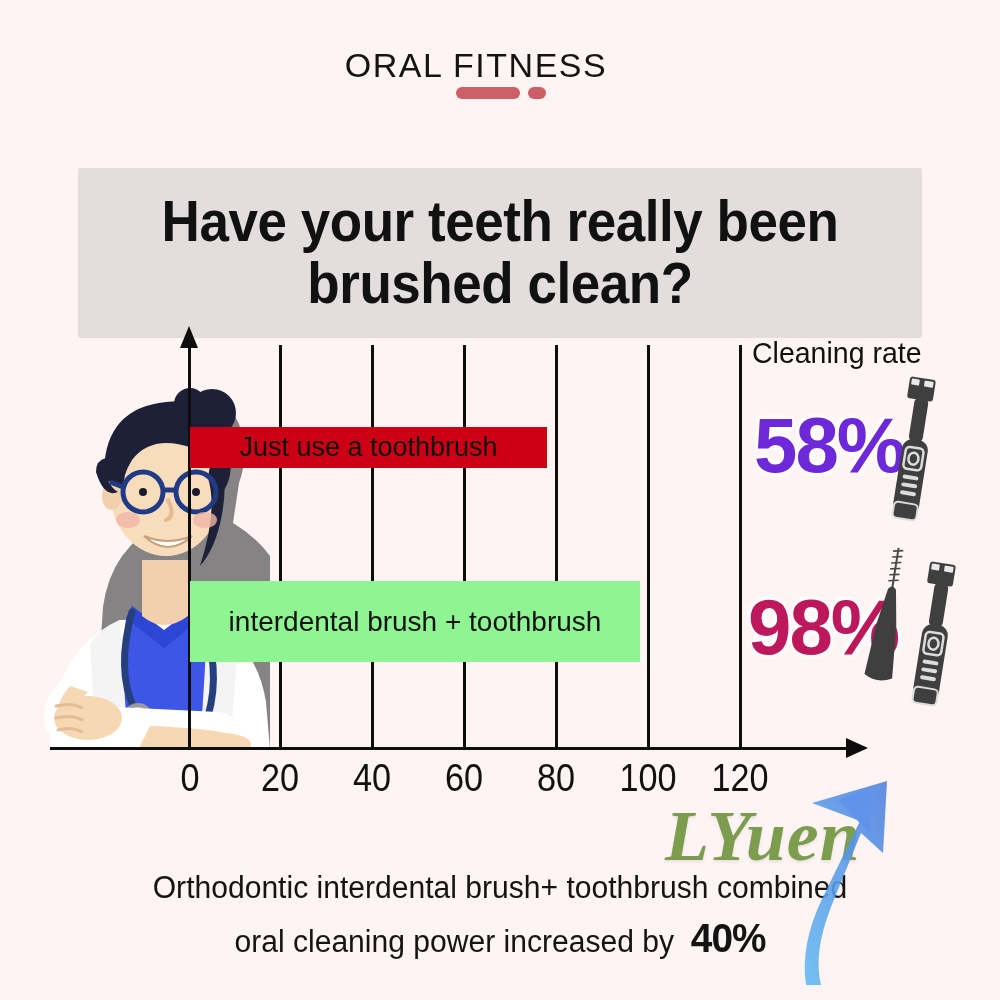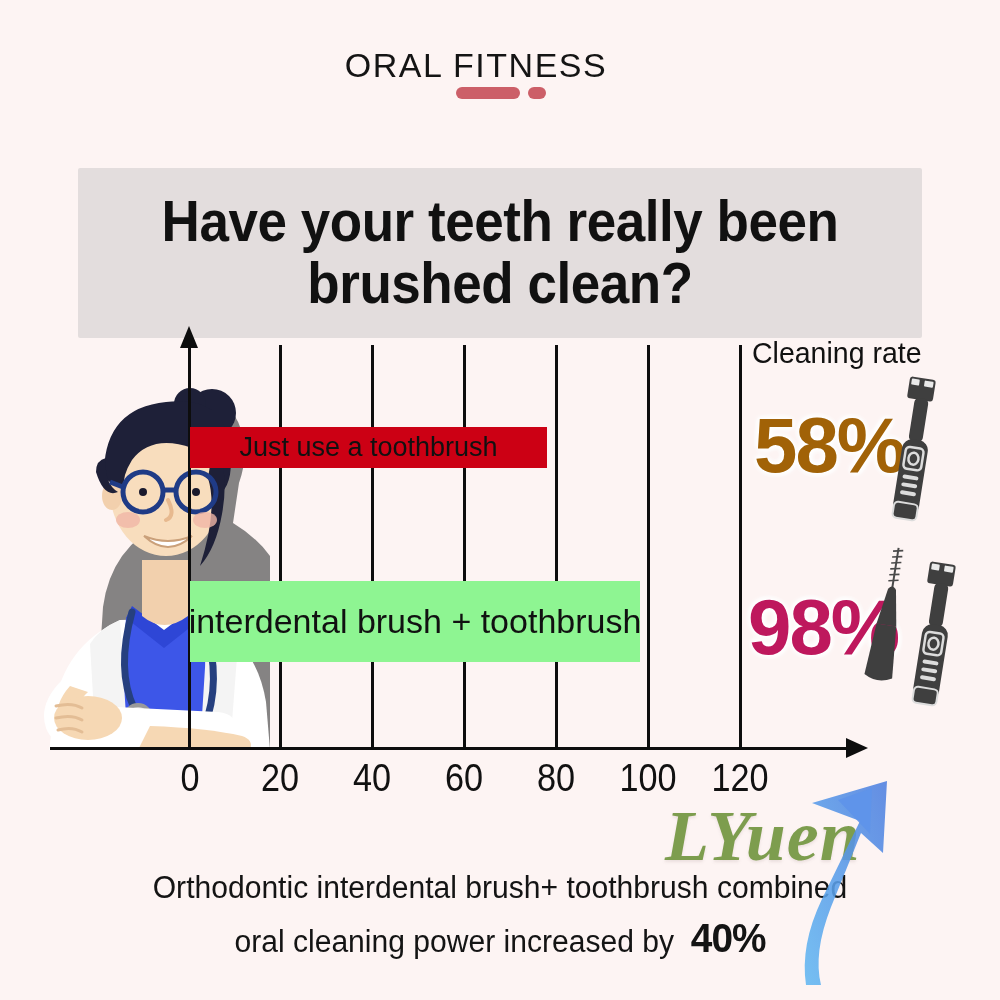--- a/index.html
+++ b/index.html
@@ -51,34 +51,34 @@
     transform:scaleX(.9);transform-origin:center top;
   }
 
   .bar{position:absolute;display:flex;align-items:center;}
   .bar-red{left:190px;top:427px;width:357px;height:41px;background:#cc0014;justify-content:center;}
   .bar-green{left:190px;top:581px;width:450px;height:81px;background:#8ef592;justify-content:center;}
   .bar-label{
     font-size:27px;color:#111;white-space:nowrap;
     font-family:"Liberation Sans","DejaVu Sans",sans-serif;
   }
-  .bar-green .bar-label{font-size:34px;}
+  .bar-green .bar-label{font-size:28px;}
 
   
   .cleaning-rate{
     position:absolute;left:752px;top:336px;font-size:30px;color:#111;white-space:nowrap;
     font-family:"Liberation Sans Narrow","Liberation Sans",sans-serif;
     transform:scaleX(.95);transform-origin:left top;
   }
   .pct{
     position:absolute;font-weight:700;font-size:78px;letter-spacing:-2px;
     font-family:"Liberation Sans","DejaVu Sans",sans-serif;
     text-shadow:0 0 7px #fff,0 0 7px #fff,2px 2px 5px #fff,-2px -2px 5px #fff;
   }
-  .pct-58{left:754px;top:400px;color:#a16207;}
+  .pct-58{left:754px;top:400px;color:#6d28d9;}
   .pct-98{left:748px;top:582px;color:#be185d;}
 
   
   .caption{
     position:absolute;left:0;top:866px;width:1000px;text-align:center;
     font-size:31px;color:#141414;line-height:1.42;
     font-family:"Liberation Sans Narrow","Liberation Sans",sans-serif;
     transform:scaleX(.97);transform-origin:center top;
   }
   .caption b{font-weight:700;font-size:40px;letter-spacing:-1px;}

